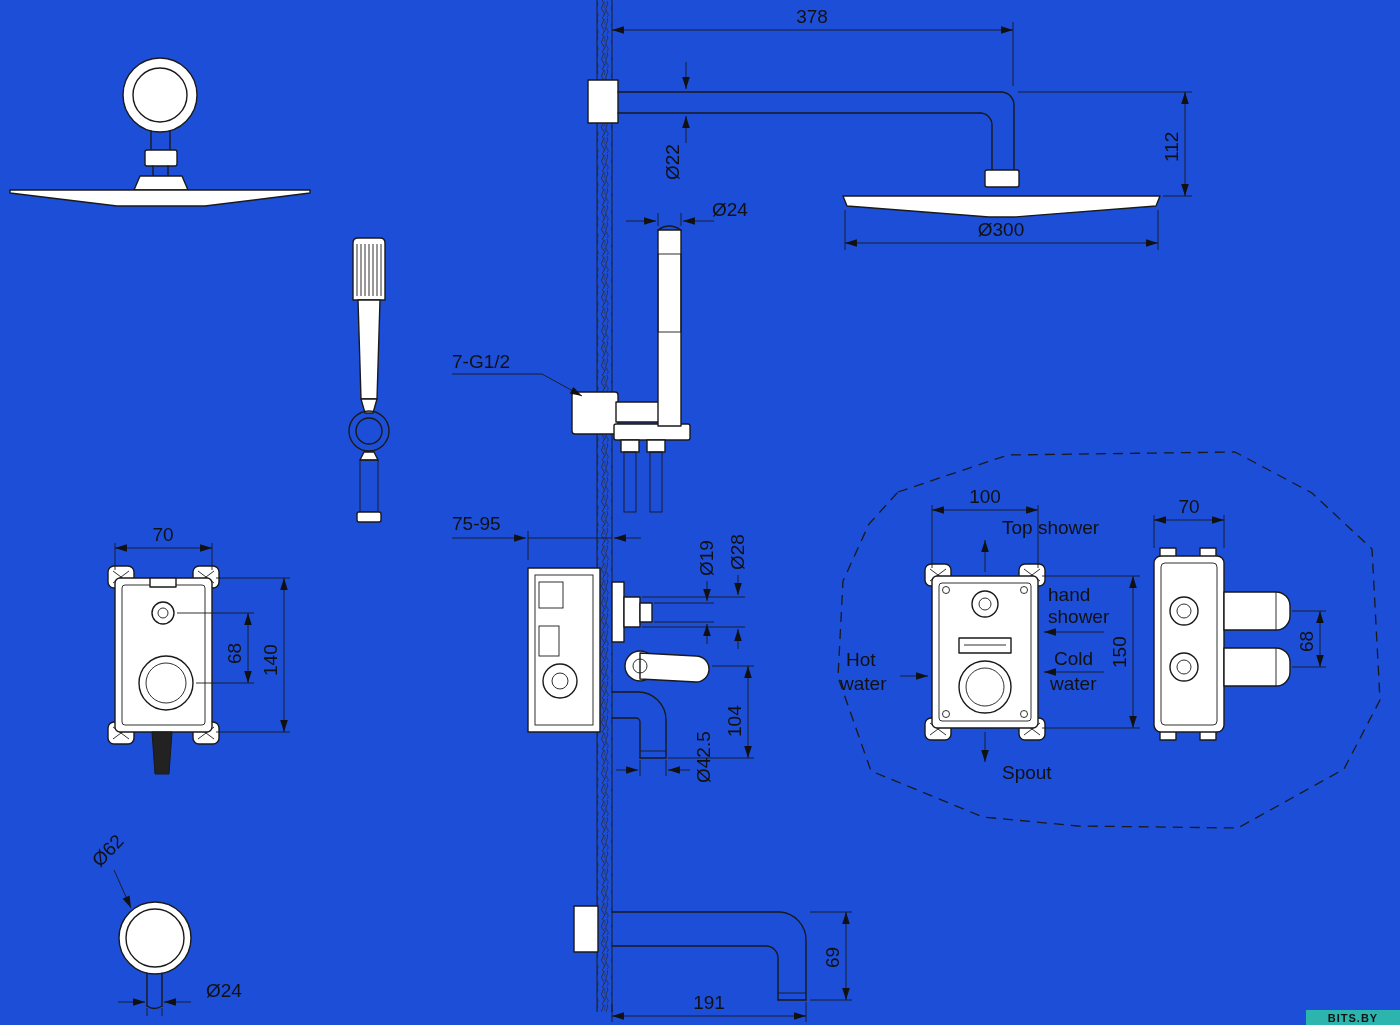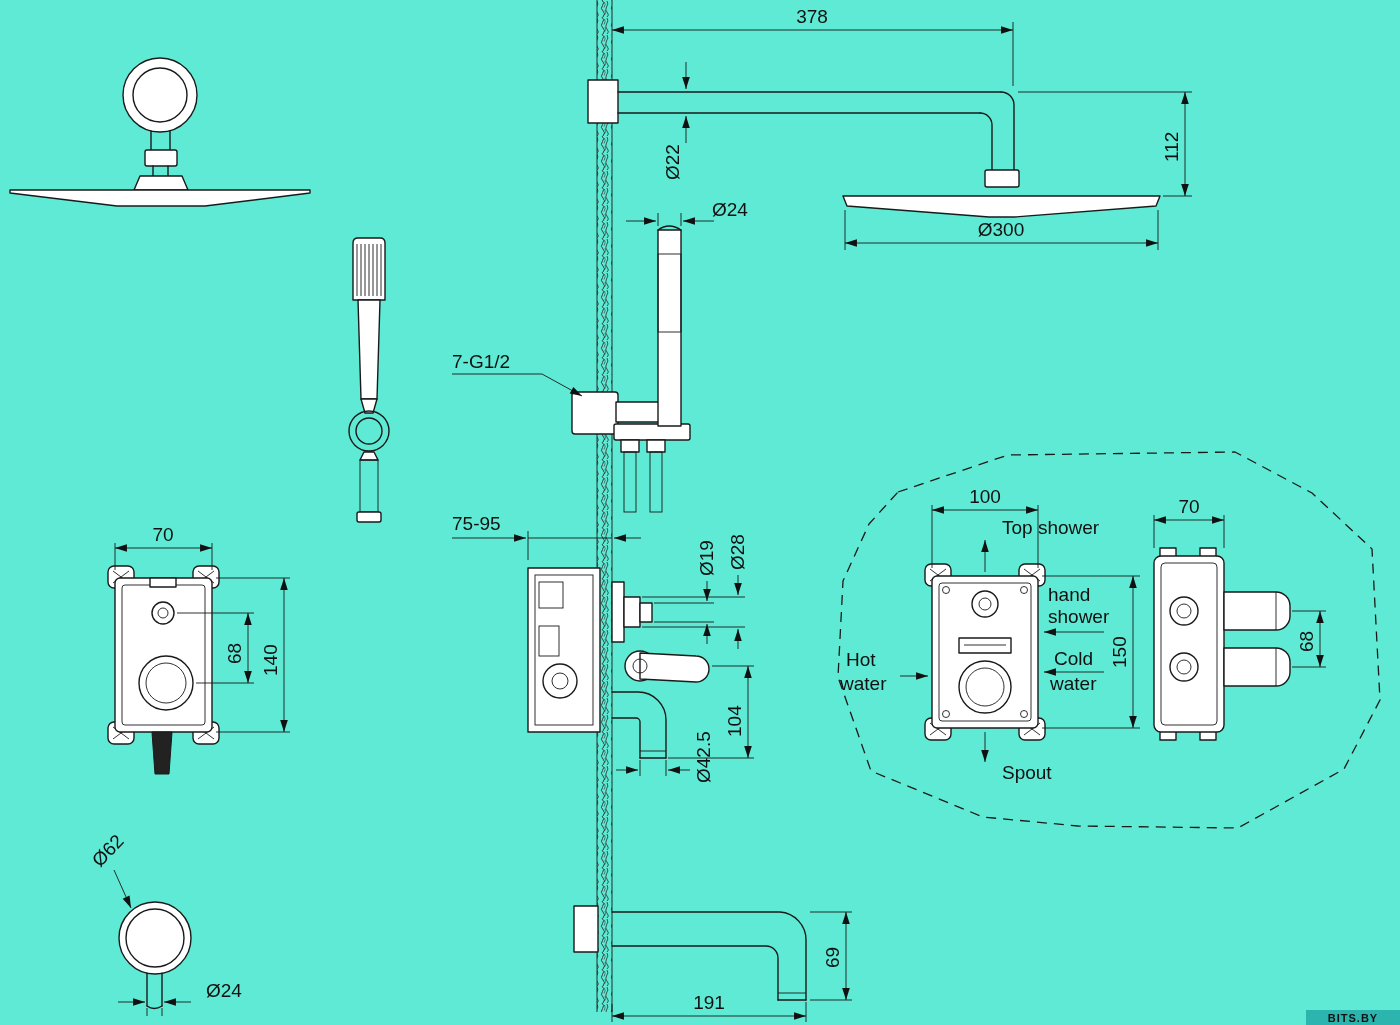--- a/index.html
+++ b/index.html
@@ -1,16 +1,16 @@
 <!DOCTYPE html>
 <html><head>
 <meta charset="utf-8">
 <style>
   html,body{margin:0;padding:0;background:#fff}
-  .stage{position:relative;width:1400px;height:1025px;background:#5eead4;overflow:hidden}
+  .stage{position:relative;width:1400px;height:1025px;background:#1d4ed8;overflow:hidden}
   svg text{font-family:"Liberation Sans","DejaVu Sans",sans-serif;font-size:19px;fill:#111111}
   .ln{fill:none;stroke:#1a1a1a;stroke-width:1.4;stroke-linecap:round;stroke-linejoin:round}
   .fw{fill:#ffffff;stroke:#1a1a1a;stroke-width:1.4;stroke-linejoin:round}
   .thin{fill:none;stroke:#1a1a1a;stroke-width:0.9}
   .dim{fill:none;stroke:#1a1a1a;stroke-width:0.9}
   .dash{fill:none;stroke:#1a1a1a;stroke-width:1.3;stroke-dasharray:10 7;stroke-linejoin:round}
   .dk{fill:#222222;stroke:#1a1a1a;stroke-width:1}
 </style>
 </head>
 <body>

